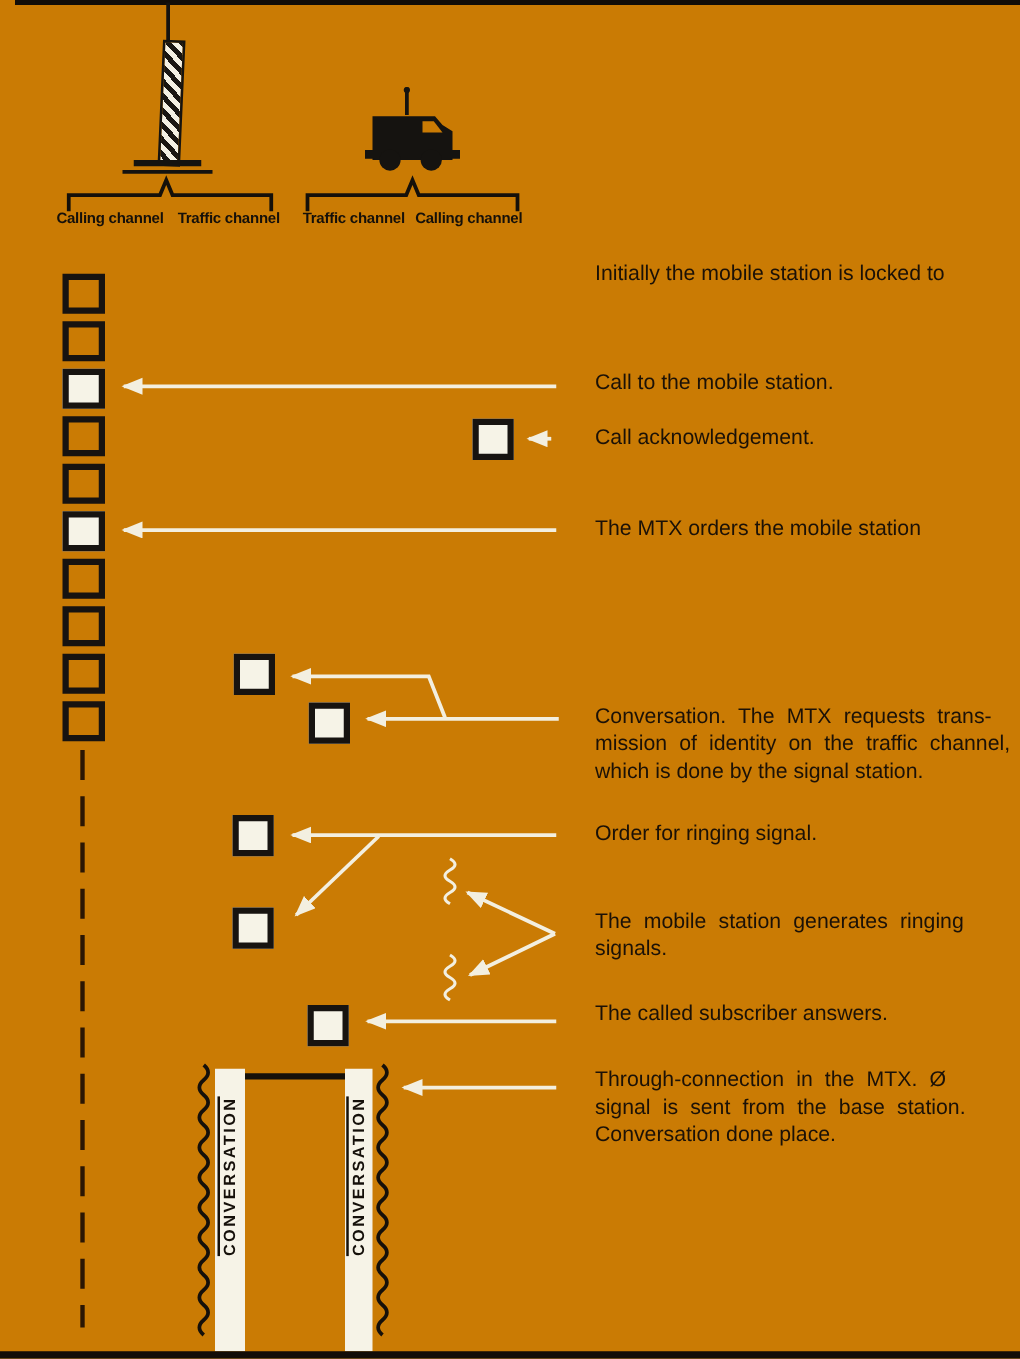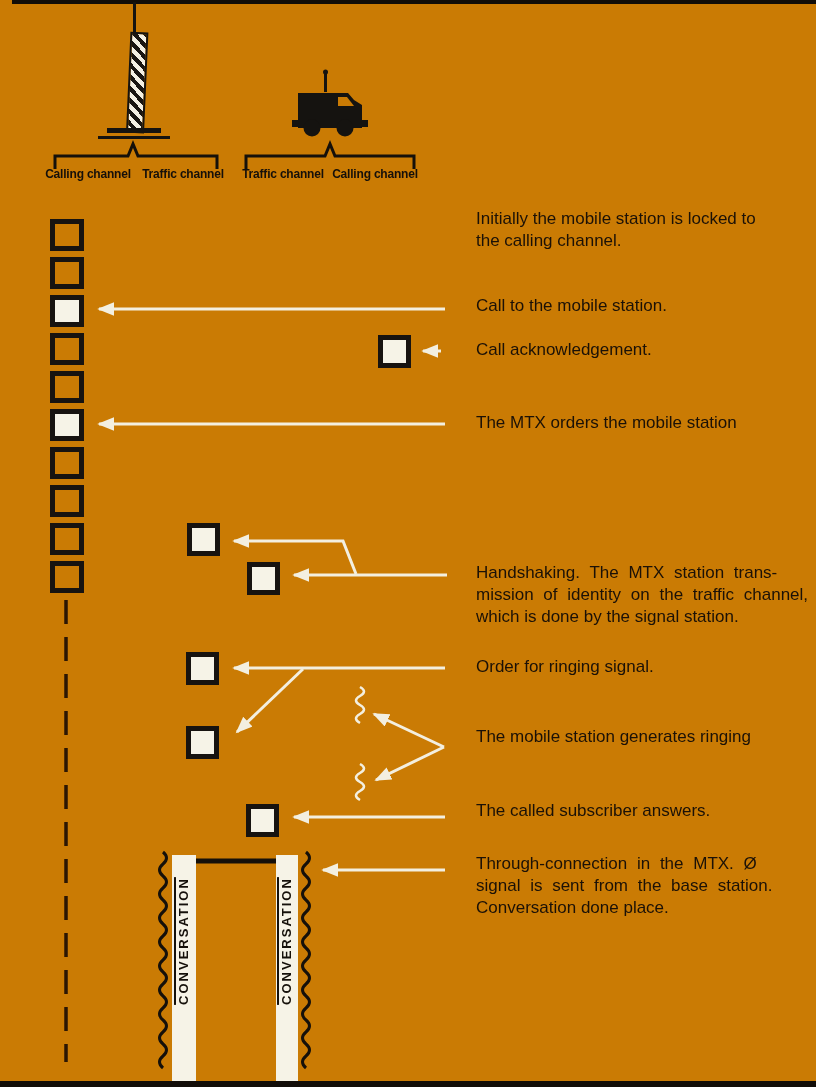--- a/index.html
+++ b/index.html
@@ -143,41 +143,41 @@
     <polyline points="188,878 188,861 284,861 284,878" fill="none" stroke="#15100a" stroke-width="5"></polyline>
   </svg>
 
   <div class="conv-bar" id="conv-bar-left"></div>
   <div class="conv-bar" id="conv-bar-right"></div>
   <div class="conv-label" id="conv-label-left">CONVERSATION</div>
   <div class="conv-label" id="conv-label-right">CONVERSATION</div>
 
   <div class="ann" style="top:208px;">
     <div class="line">Initially the mobile station is locked to</div>
-    <div class="line">the calling channel.</div>
   </div>
   <div class="ann" style="top:295px;">
     <div class="line">Call to the mobile station.</div>
   </div>
   <div class="ann" style="top:339px;">
     <div class="line">Call acknowledgement.</div>
   </div>
   <div class="ann just" style="top:412px;">
     <div class="line">The MTX orders the mobile station</div>
   </div>
   <div class="ann just" style="top:562px;">
-    <div class="line">Handshaking. The MTX station trans-</div>
+    <div class="line">Conversation. The MTX requests trans-</div>
     <div class="line">mission of identity on the traffic channel,</div>
     <div class="line">which is done by the signal station.</div>
   </div>
   <div class="ann" style="top:656px;">
     <div class="line">Order for ringing signal.</div>
   </div>
   <div class="ann just" style="top:726px;">
     <div class="line">The mobile station generates ringing</div>
+    <div class="line">signals.</div>
   </div>
   <div class="ann" style="top:800px;">
     <div class="line">The called subscriber answers.</div>
   </div>
   <div class="ann just" style="top:853px;">
     <div class="line">Through-connection in the MTX. Ø</div>
     <div class="line">signal is sent from the base station.</div>
     <div class="line">Conversation done place.</div>
   </div>
 

